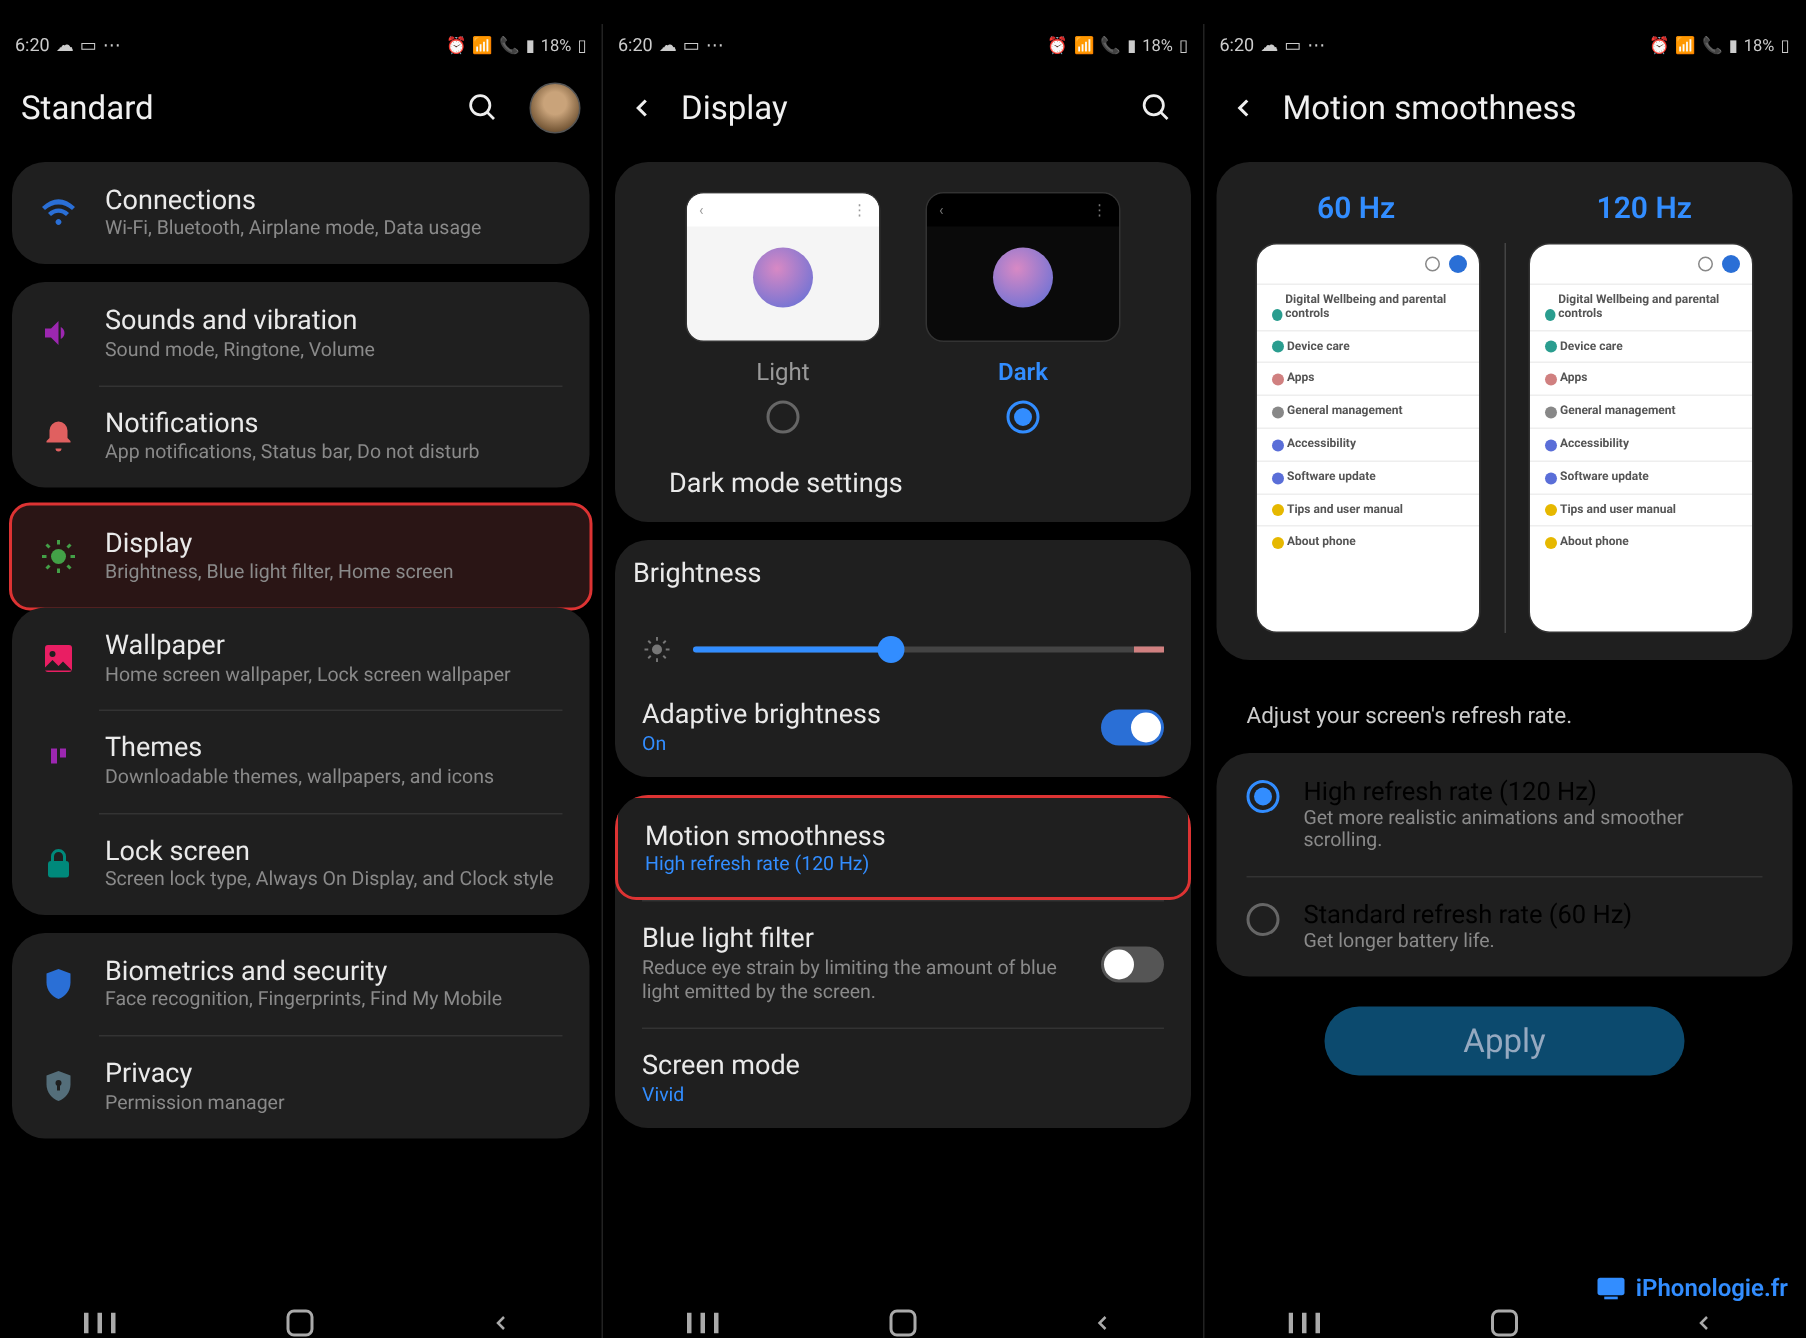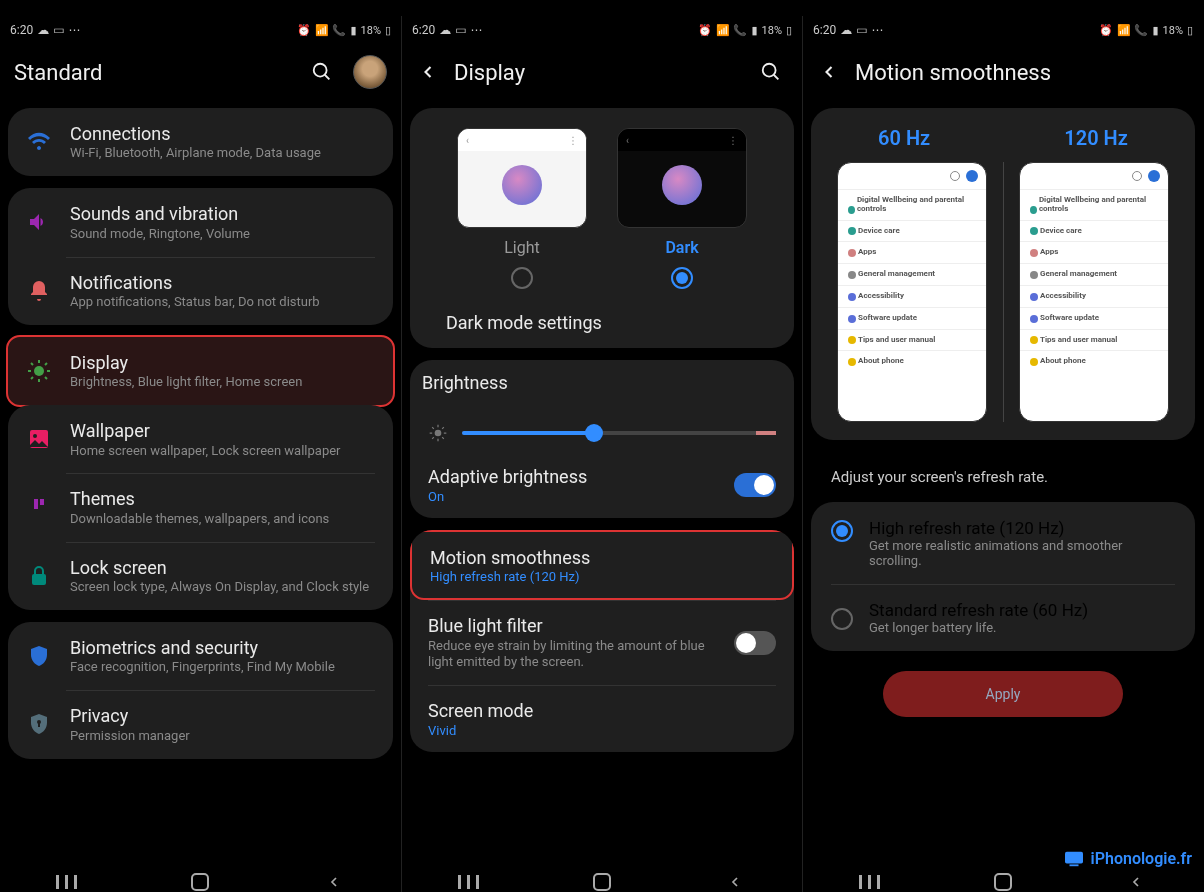--- a/index.html
+++ b/index.html
@@ -65,21 +65,21 @@
 .mp-search { width:10px; height:10px; border:1.5px solid #888; border-radius:50%; }
 .mp-av { width:12px; height:12px; border-radius:50%; background:#2a6fd6; }
 .mp-row { display:flex; align-items:flex-end; gap:2px; padding:6px 10px; border-top:1px solid #eee;font-weight:bold; }
 .mp-row .dot { width:8px; height:8px; border-radius:50%; }
 .mp-row .lbl { font-size:8px; color:#555; line-height:1.1; }
 .desc-text { color:#ccc; font-size:15px; padding:16px 20px; }
 .option-row { display:flex; gap:16px; padding:16px 20px; align-items:flex-start; }
 .option-row .radio-circle { margin-top:2px; flex:0 0 22px; }
 .option-row .txt .label { font-size:17px; }
 .option-row .txt .sub { color:#8a8a8a; font-size:13px; }
-.apply-btn { margin:20px auto; width:240px; height:46px; border-radius:23px; background:#7f1d1d; color:#95a9c0; display:flex; align-items:center; justify-content:center; font-size:14px; }
+.apply-btn { margin:20px auto; width:240px; height:46px; border-radius:23px; background:#0c4a6e; color:#95a9c0; display:flex; align-items:center; justify-content:center; font-size:22px; }
 .watermark { position:absolute; right:12px; bottom:24px; display:flex; align-items:center; gap:6px; color:#328dff; font-size:16px; font-weight:600; z-index:10; }
 .sep-full::before { left:18px; }
 
 .ic-blue { fill:#2a6fd6; }
 .ic-coral { fill:#e06060; }
 .ic-green { fill:#43a047; }
 .ic-pink { fill:#e91e63; }
 .ic-purple { fill:#9c27b0; }
 .ic-teal { fill:#00897b; }
 .ic-bluegray { fill:#546e7a; }
@@ -515,21 +515,21 @@
     </div>
     <div class="desc-text">Adjust your screen's refresh rate.</div>
     <div class="card" id="refresh-opts">
         <div class="option-row">
           <div class="radio-circle on"></div>
     <div class="txt">
             <div class="label">High refresh rate (120 Hz)</div>
             <div class="sub">Get more realistic animations and smoother scrolling.</div>
           </div>
         </div>
-        <div class="option-row row-noicon sep-full" style="position: relative; align-items: center;">
+        <div class="option-row row-noicon sep-full" style="position: relative;">
           <div style="position: absolute; top: 0px; left: 20px; right: 20px; height: 1px; background: rgb(51, 51, 51);"></div>
           <div class="radio-circle "></div>
     <div class="txt">
             <div class="label">Standard refresh rate (60 Hz)</div>
             <div class="sub">Get longer battery life.</div>
           </div>
         </div>
       </div>
     <div class="apply-btn">Apply</div>
   </div>

